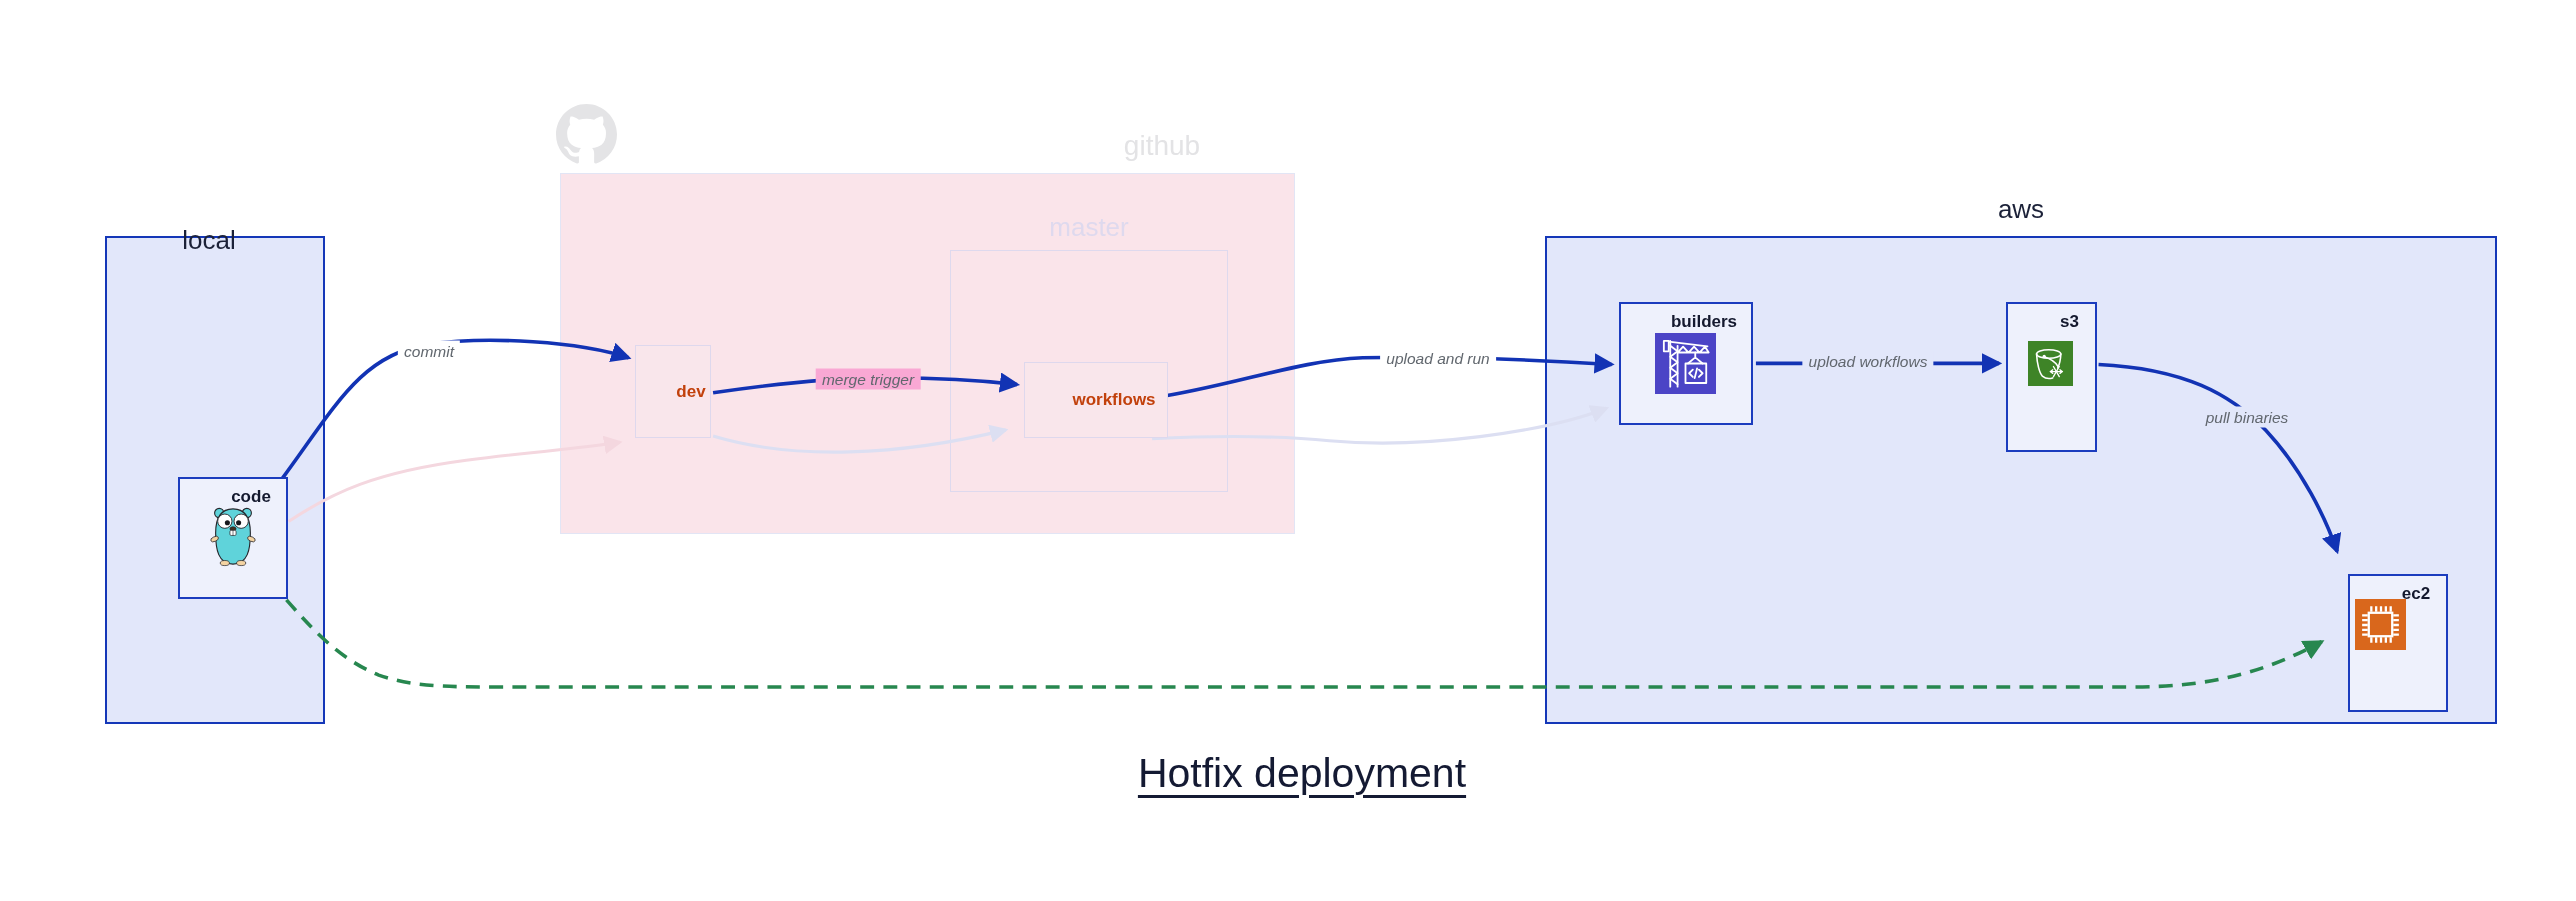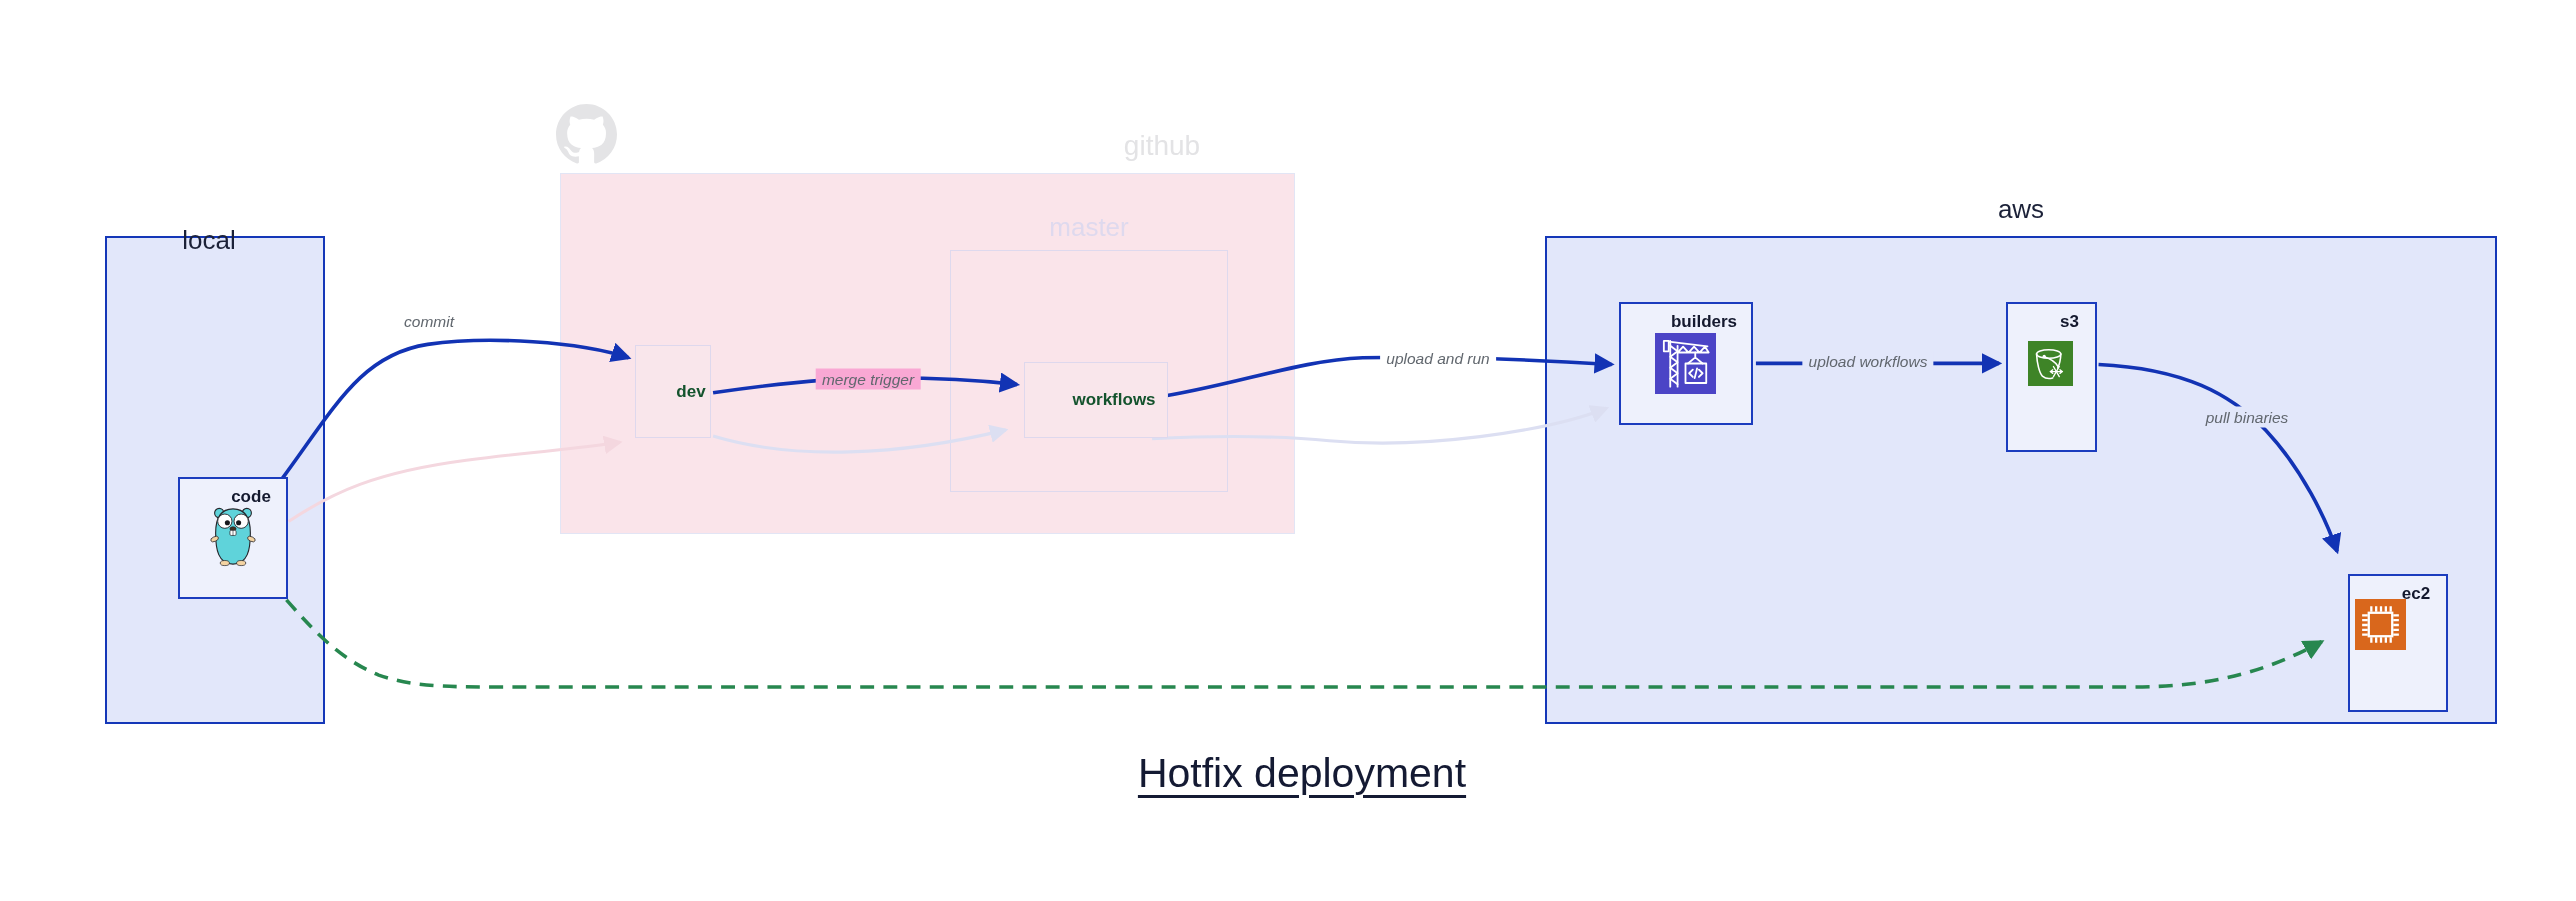--- a/index.html
+++ b/index.html
@@ -25,21 +25,21 @@
     color:#e3e3e5;font-size:28px;}
   #label-master{left:950px;top:213px;width:278px;color:#ded9ee;}
 
   
   .node{position:absolute;box-sizing:border-box;z-index:3;
     background:#eef1fc;border:2.6px solid #1b3cbe;}
   .node .node-label{display:block;margin-top:8.2px;text-align:center;
     font-size:17px;font-weight:bold;color:#14192e;padding-left:36px;}
   .node.ghost{background:#f9e6eb;border:1.5px solid #ded8ed;}
   .node.ghost .node-label{margin-top:0;position:absolute;left:0;right:0;
-    top:50%;transform:translateY(-52%);color:#14532d;}
+    top:50%;transform:translateY(-52%);color:#c2410c;}
   #node-code{left:178px;top:477px;width:110px;height:122px;}
   #node-dev{left:635px;top:345px;width:76px;height:93px;}
   #node-workflows{left:1024px;top:362px;width:144px;height:76px;}
   #node-builders{left:1619px;top:302px;width:134px;height:123px;}
   #node-s3{left:2006px;top:302px;width:91px;height:150px;}
   #node-ec2{left:2332px;top:574px;width:100px;height:138px;margin-left:16px;}
 
   
   .icon{position:absolute;z-index:4;}
   #icon-gopher{left:209px;top:506px;width:48px;height:61px;}
@@ -49,21 +49,21 @@
   #icon-ec2{left:2355px;top:599px;width:51px;height:51px;}
 
   
   #edge-svg{position:absolute;left:0;top:0;z-index:2;}
   .edge-label{position:absolute;z-index:5;transform:translate(-50%,-50%);
     font-size:15.5px;font-style:italic;color:#61676e;padding:1.5px 6.2px;
     white-space:nowrap;}
   .bg-white{background:#ffffff;}
   .bg-pink{background:#f9a8d4;}
   .bg-aws{background:#e2e7fa;}
-  #edge-label-commit{left:429px;top:321px;}
+  #edge-label-commit{left:429px;top:351px;}
   #edge-label-merge{left:868px;top:379px;}
   #edge-label-run{left:1438px;top:358px;}
   #edge-label-upload{left:1868px;top:361px;}
   #edge-label-pull{left:2247px;top:417px;}
 
   
   #diagram-title{position:absolute;left:0;top:750px;width:2604px;z-index:5;
     text-align:center;font-size:41px;color:#141a33;
     text-decoration:underline;text-decoration-thickness:3.1px;
     text-underline-offset:8.2px;}

